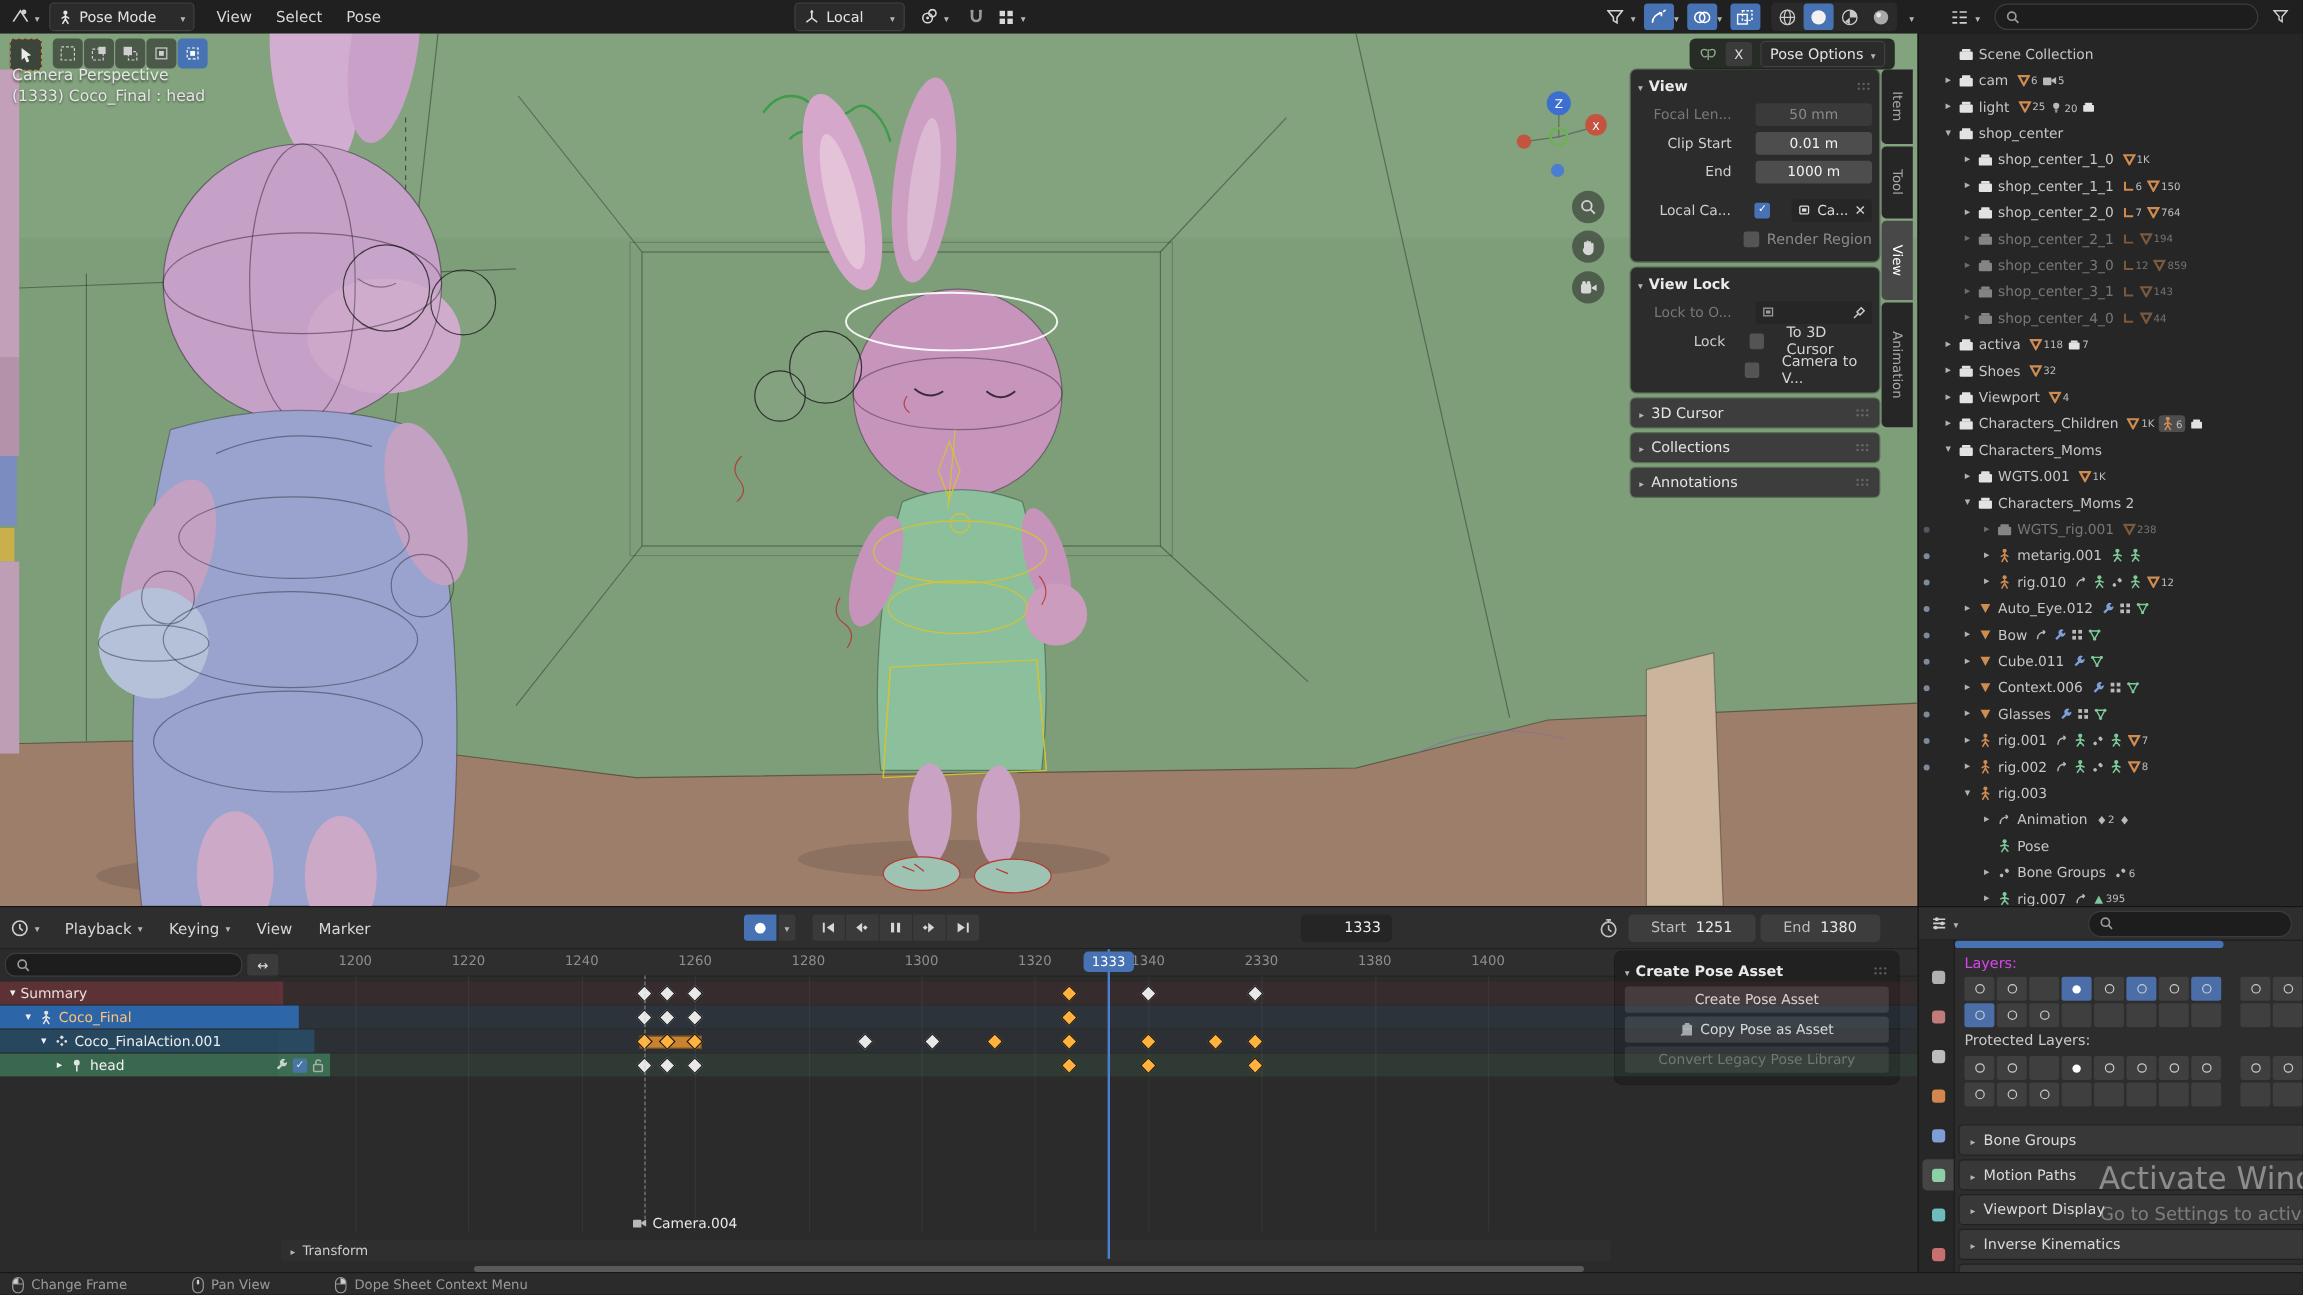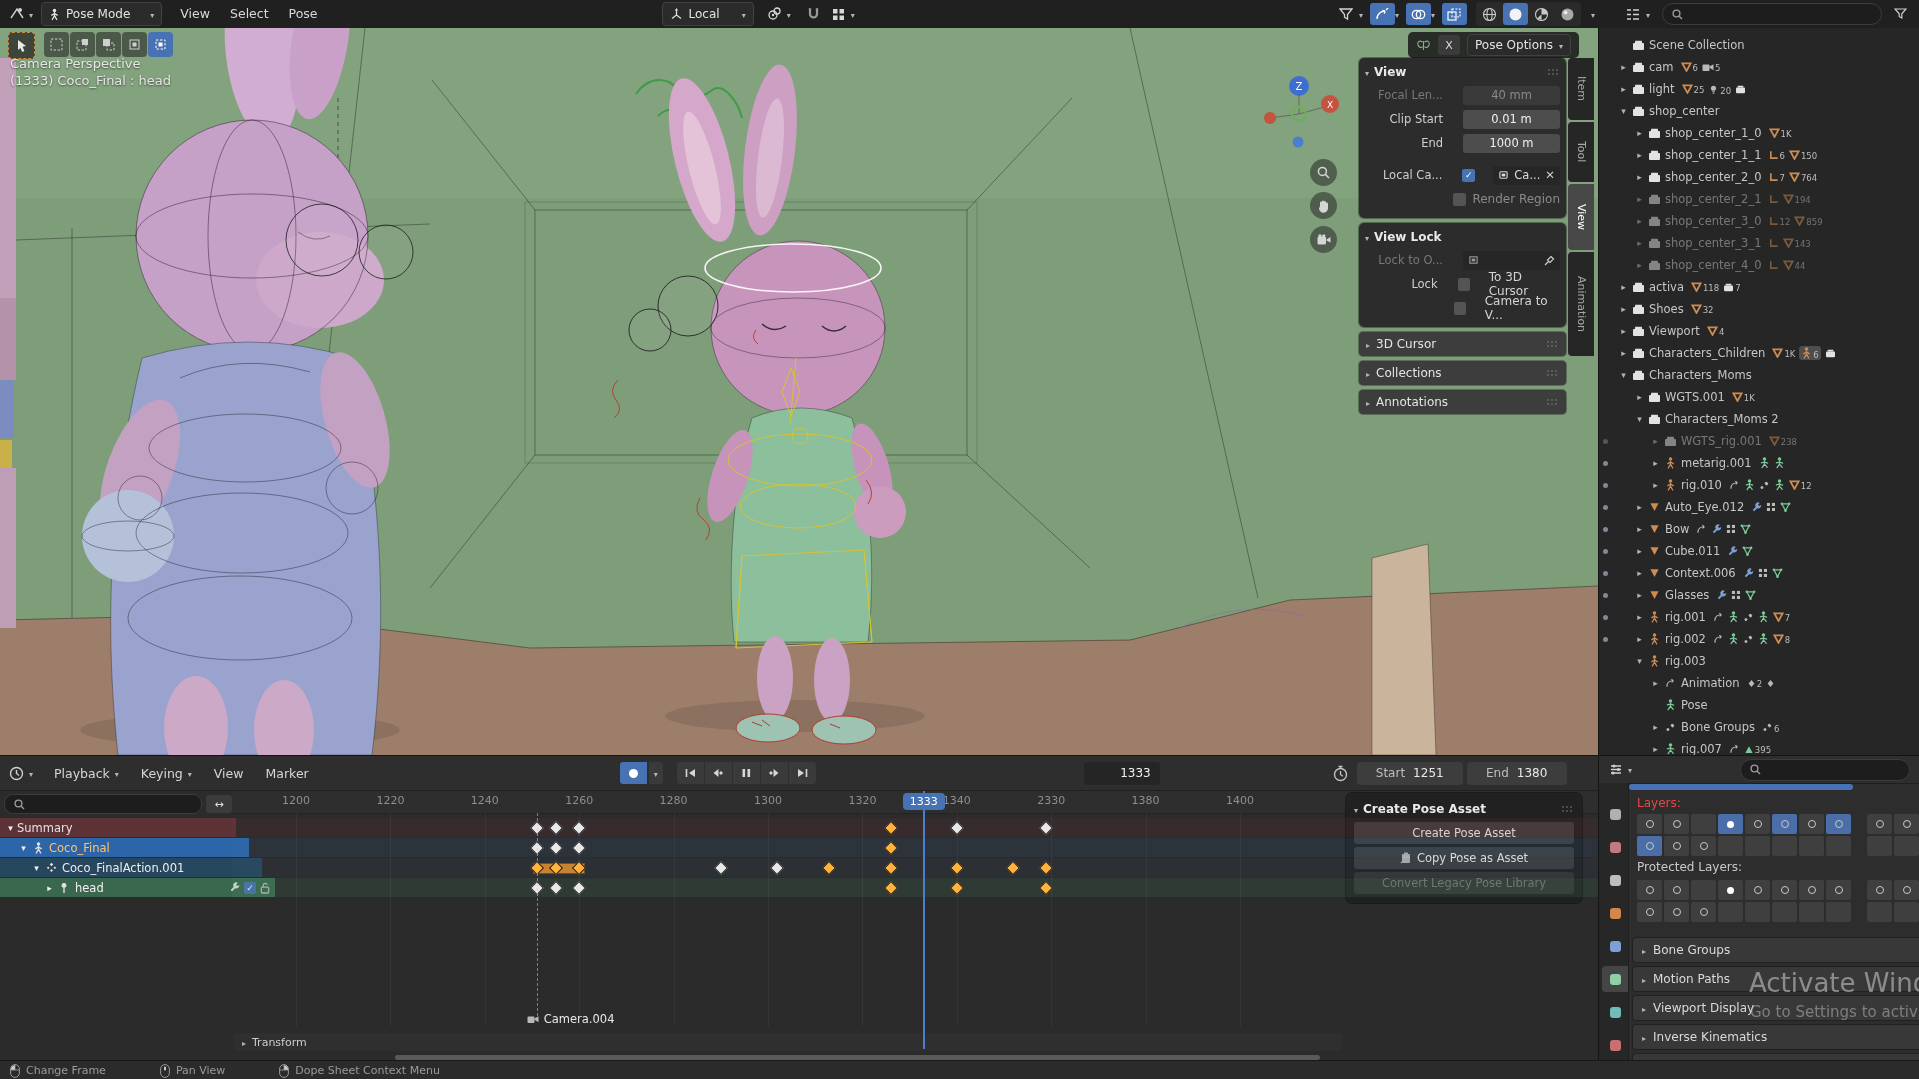--- a/index.html
+++ b/index.html
@@ -453,21 +453,21 @@
                   <circle cx="10" cy="2" r="1"></circle>
                   <circle cx="2" cy="6" r="1"></circle>
                   <circle cx="6" cy="6" r="1"></circle>
                   <circle cx="10" cy="6" r="1"></circle>
                 </g>
               </svg>
             </span>
         </div>
         <div class="np-row dim">
           <span class="np-lab">Focal Len...</span>
-          <span class="np-val">40 mm</span>
+          <span class="np-val">50 mm</span>
         </div>
         <div class="np-row">
           <span class="np-lab">Clip Start</span>
           <span class="np-val">0.01 m</span>
         </div>
         <div class="np-row">
           <span class="np-lab">End</span>
           <span class="np-val">1000 m</span>
         </div>
         <div class="np-row" style="margin-top:10px">
@@ -1744,21 +1744,21 @@
         <div class="ptab act" style="top: 183px;">
           <span style="width:11px;height:11px;border-radius:3px;background:#8ed0a5"></span>
         </div>
         <div class="ptab" style="top: 216px;">
           <span style="width:11px;height:11px;border-radius:3px;background:#6fbcbc"></span>
         </div>
         <div class="ptab" style="top: 249px;">
           <span style="width:11px;height:11px;border-radius:3px;background:#c96f6f"></span>
         </div>
       </div>
-    <div class="abs" style="left:38px;top:40px;color:#ef4444">Layers:</div>
+    <div class="abs" style="left:38px;top:40px;color:#d946ef">Layers:</div>
     <div class="abs" style="left:38px;top:104px;color:#c9c9c9">Protected Layers:</div>
     <div id="props-grids">
         <div class="lcell" style="left: 38px; top: 58px; position: absolute;">
           <span class="ring"></span>
         </div>
         <div class="lcell" style="left: 65px; top: 58px; position: absolute;">
           <span class="ring"></span>
         </div>
         <div class="lcell" style="left: 92px; top: 58px; position: absolute;"></div>
         <div class="lcell blue" style="left: 119px; top: 58px; position: absolute;">

